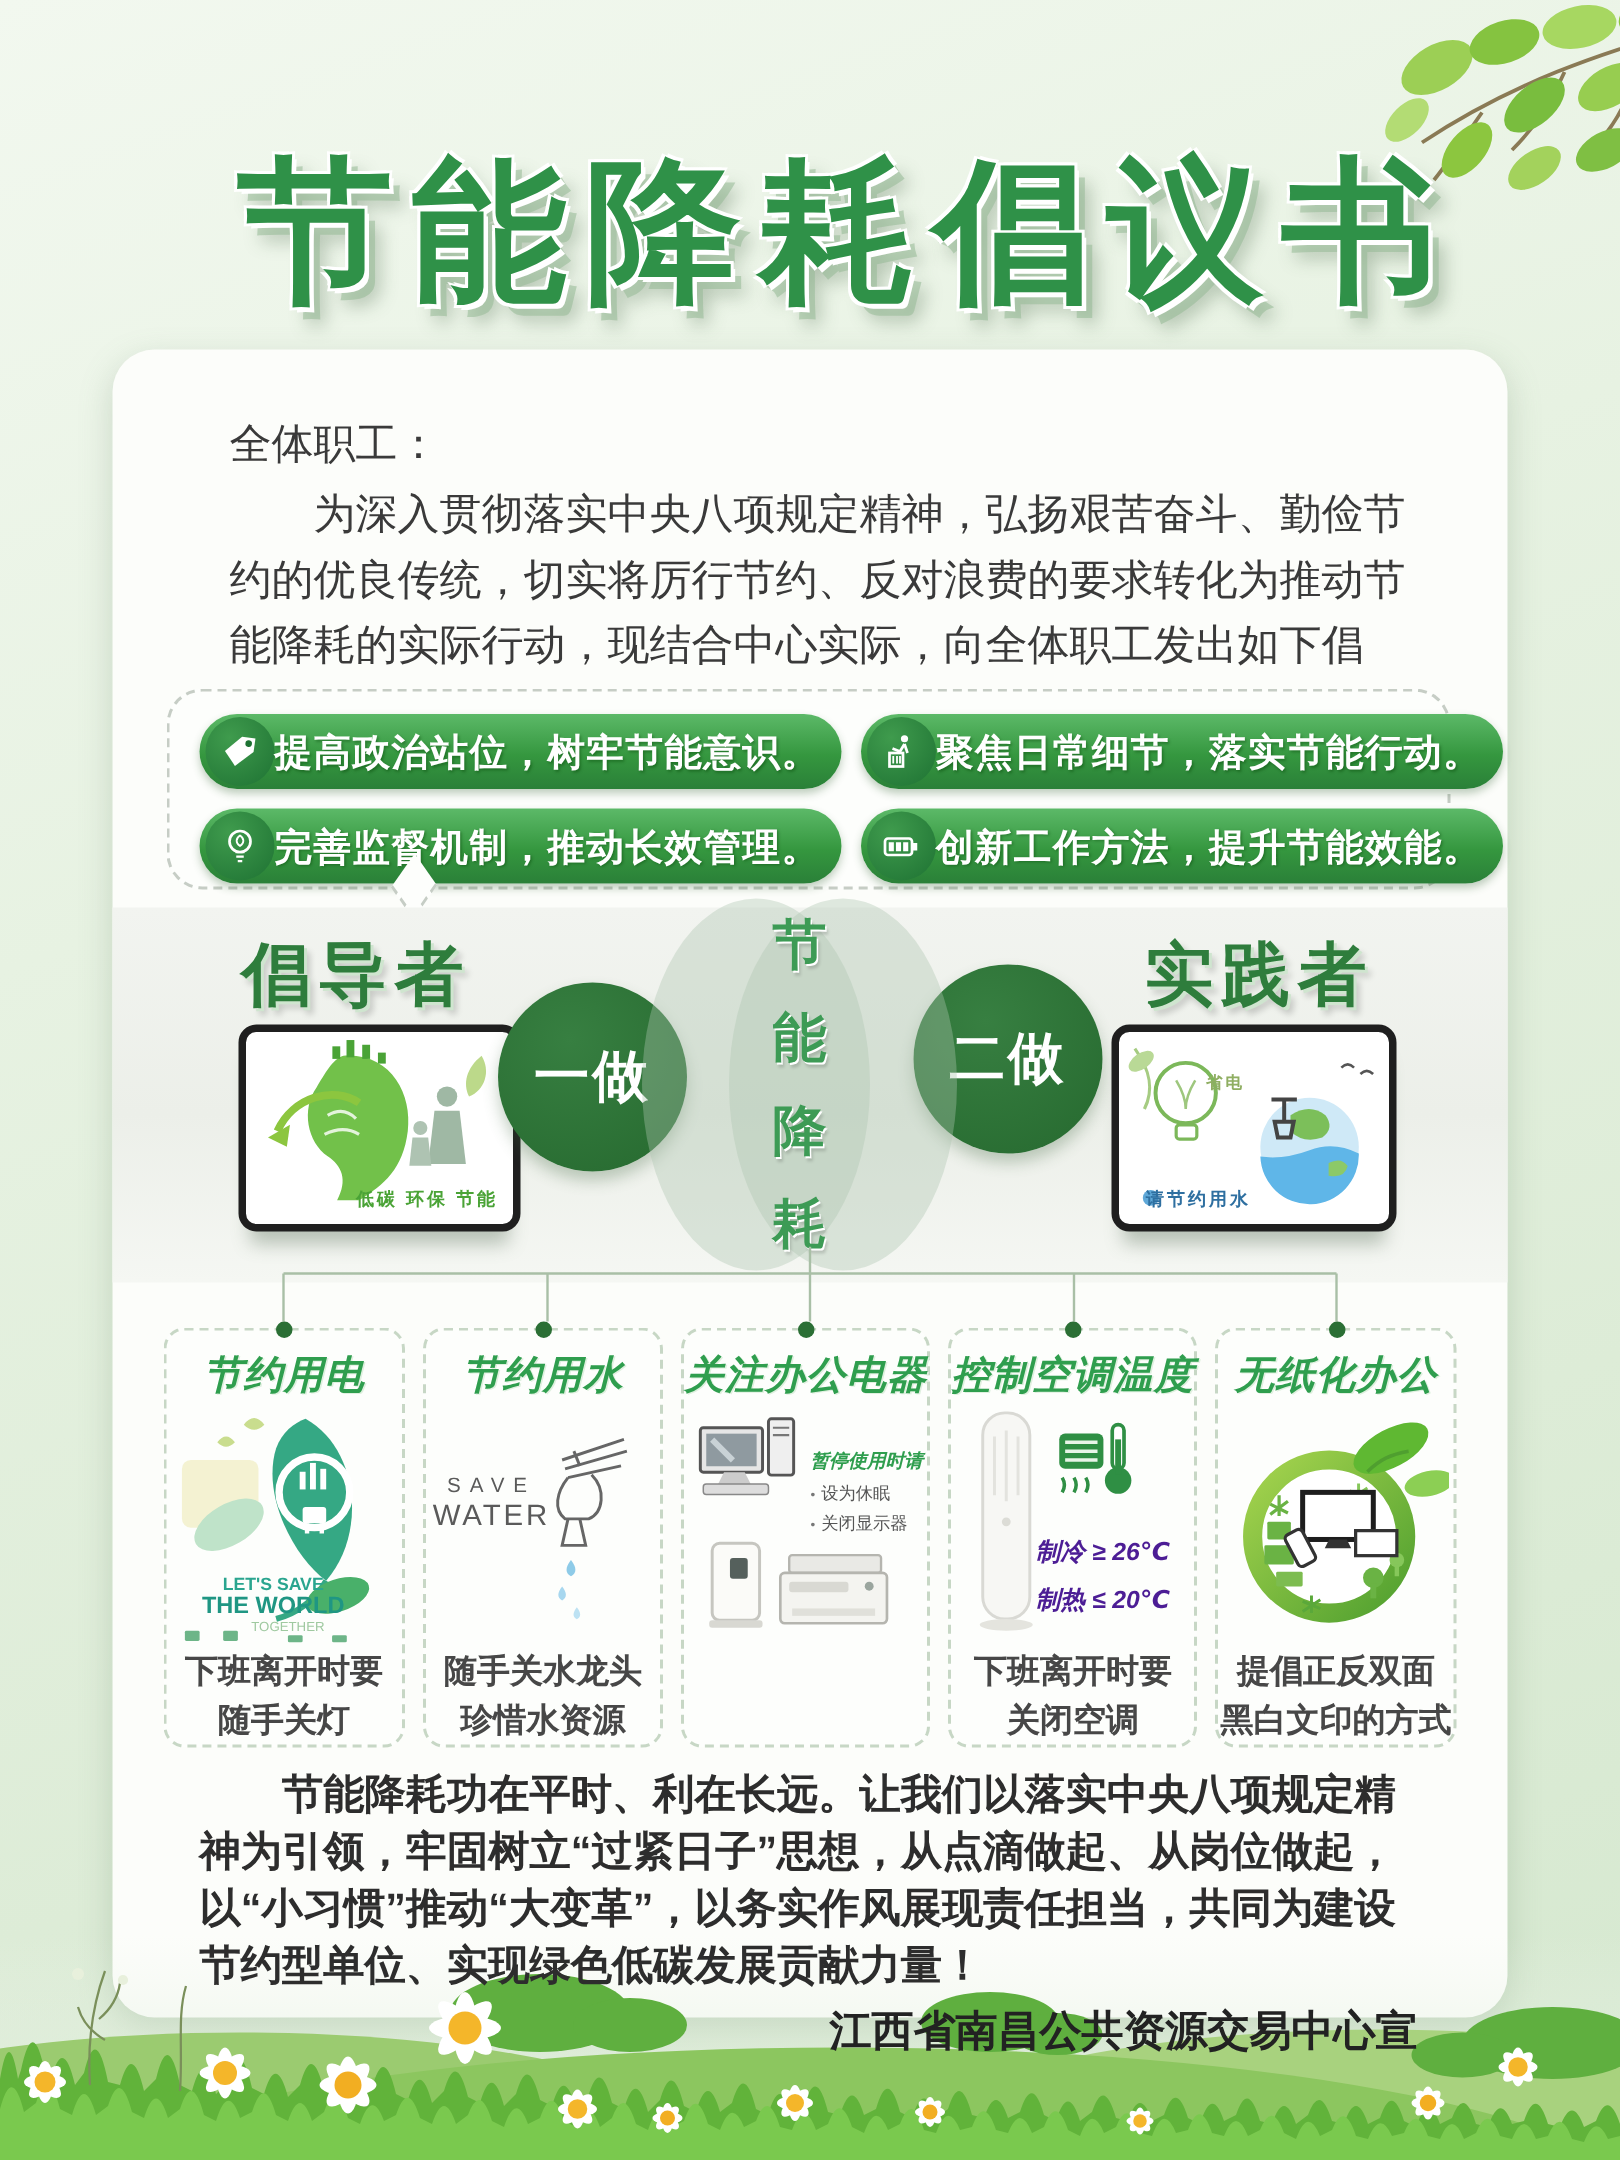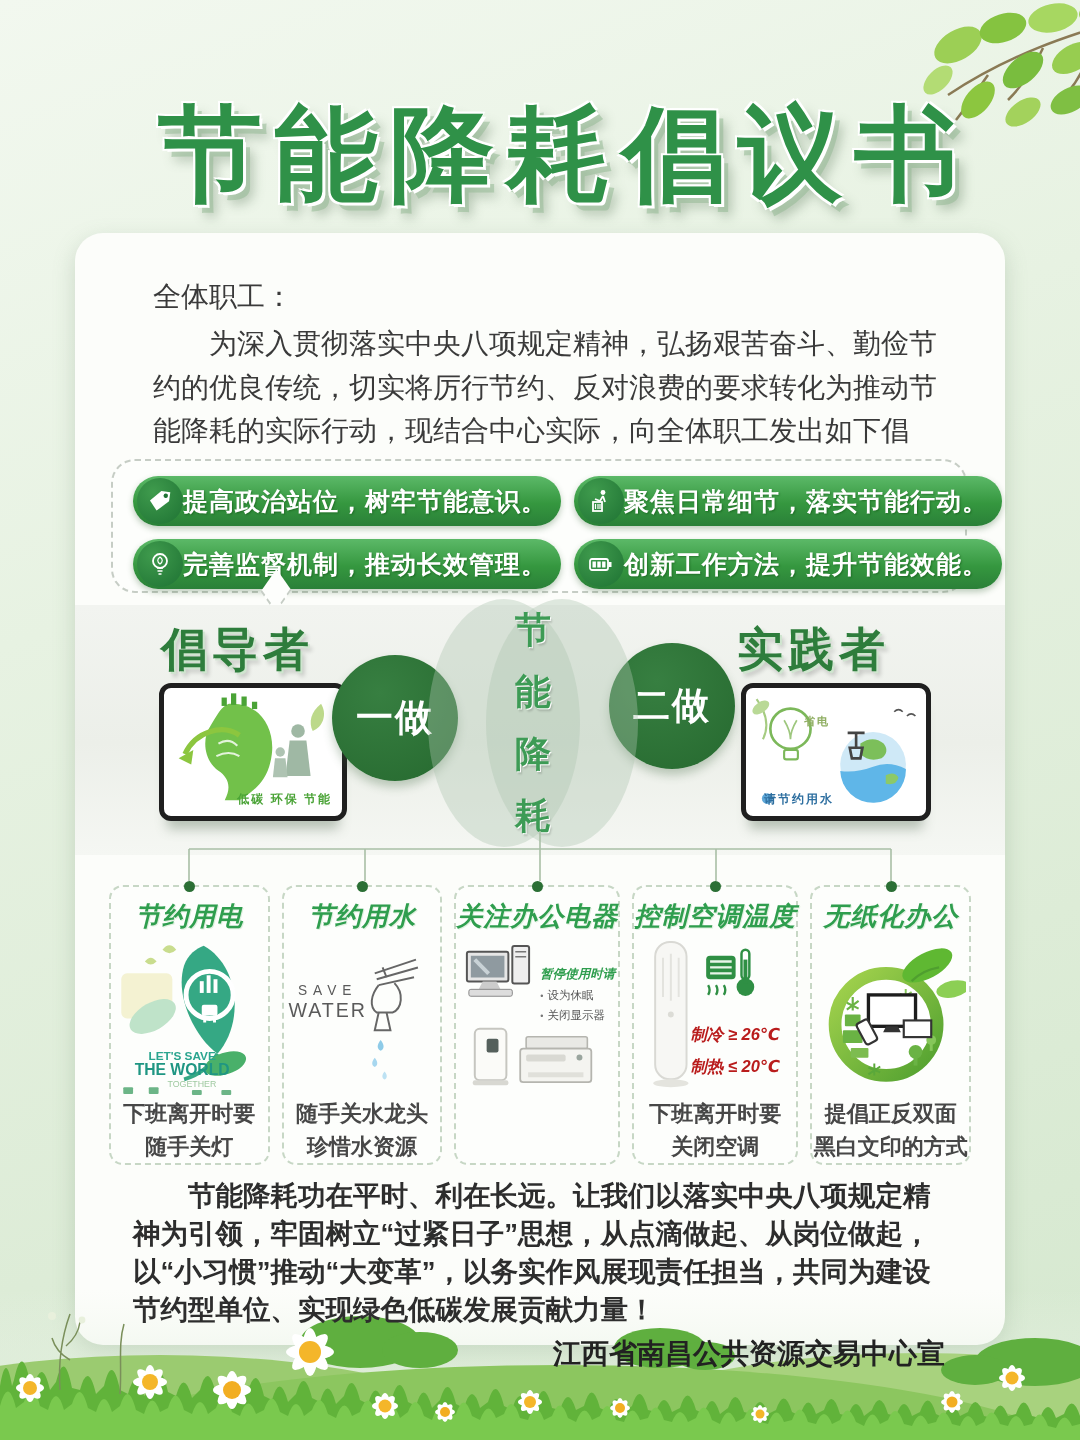--- a/index.html
+++ b/index.html
@@ -32,21 +32,21 @@
   .pill-badge{width:46px;height:46px;border-radius:50%;flex:0 0 46px;margin-left:2px;
     background:radial-gradient(circle at 35% 30%,#3f9b4d,#1e7233);display:flex;align-items:center;justify-content:center;}
   .pill-text{flex:1;text-align:center;color:#fff;font-size:25px;font-weight:700;letter-spacing:1px;
     padding-right:12px;text-shadow:1px 1px 2px rgba(0,60,0,.4);white-space:nowrap;}
   
   .roles-band{position:absolute;left:0;top:372px;width:930px;height:250px;
     background:linear-gradient(180deg,#f2f4f0 0%,#ecefe9 55%,#f5f7f3 100%);}
   .role-heading{position:absolute;font-size:46px;font-weight:900;color:#2e7d3c;letter-spacing:5px;
     text-shadow:2px 2px 0 #cfe5cf,4px 5px 4px rgba(0,0,0,.18);white-space:nowrap;}
   .role-heading.left{left:86px;top:14px;}
-  .role-heading.right{left:662px;top:14px;}
+  .role-heading.right{left:688px;top:14px;}
   .tablet{position:absolute;background:#fff;border:5px solid #1f1f1f;border-radius:12px;
     box-shadow:0 16px 12px -8px rgba(110,130,110,.45);overflow:hidden;}
   .tablet.left{left:84px;top:78px;width:178px;height:128px;}
   .tablet.right{left:666px;top:78px;width:180px;height:128px;}
   .tablet svg{position:absolute;left:0;top:0;width:100%;height:100%;}
   .screen-cap{position:absolute;font-weight:700;letter-spacing:2px;white-space:nowrap;}
   .screen-cap.adv{right:10px;bottom:8px;font-size:12px;color:#4aa336;}
   .screen-cap.prac-small{left:58px;top:26px;font-size:11px;color:#8fae62;}
   .screen-cap.prac{left:18px;bottom:8px;font-size:12px;color:#2e6fa0;}
   .badge-circle{position:absolute;width:126px;height:126px;border-radius:50%;
@@ -71,21 +71,21 @@
   .action-title{font-size:26px;font-weight:900;color:#2f9e4e;letter-spacing:1px;font-style:italic;
     text-shadow:1px 1px 0 #dff0df;white-space:nowrap;}
   .action-art{position:relative;width:150px;height:158px;margin-top:4px;}
   .action-art svg{position:absolute;left:0;top:0;width:100%;height:100%;}
   .action-caption{margin-top:2px;text-align:center;font-size:22px;font-weight:600;color:#474747;line-height:1.5;}
   .note-block{position:absolute;right:-2px;top:28px;width:74px;text-align:left;}
   .note-title{font-size:12.5px;font-weight:900;color:#2f9e4e;font-style:italic;white-space:nowrap;}
   .note-item{font-size:11.5px;color:#555;margin-top:5px;white-space:nowrap;}
   .note-item::before{content:"•";color:#777;margin-right:4px;font-size:9px;}
   .temps{position:absolute;left:50px;top:76px;width:100px;}
-  .temp-line{font-size:16.5px;font-weight:900;font-style:italic;color:#b91c1c;margin-top:10px;white-space:nowrap;}
+  .temp-line{font-size:16.5px;font-weight:900;font-style:italic;color:#4c1d95;margin-top:10px;white-space:nowrap;}
   
   .closing{position:absolute;left:58px;top:944px;width:816px;z-index:9;}
   .closing .para{font-size:27.5px;line-height:1.38;color:#2d2d2d;font-weight:600;text-indent:2em;}
   .closing .signature{margin-top:6px;text-align:right;font-size:28px;font-weight:700;color:#222;padding-right:4px;}
   
   .grass{position:absolute;left:0;bottom:0;width:1080px;height:150px;z-index:8;pointer-events:none;}
 </style>
 </head>
 <body>
 

